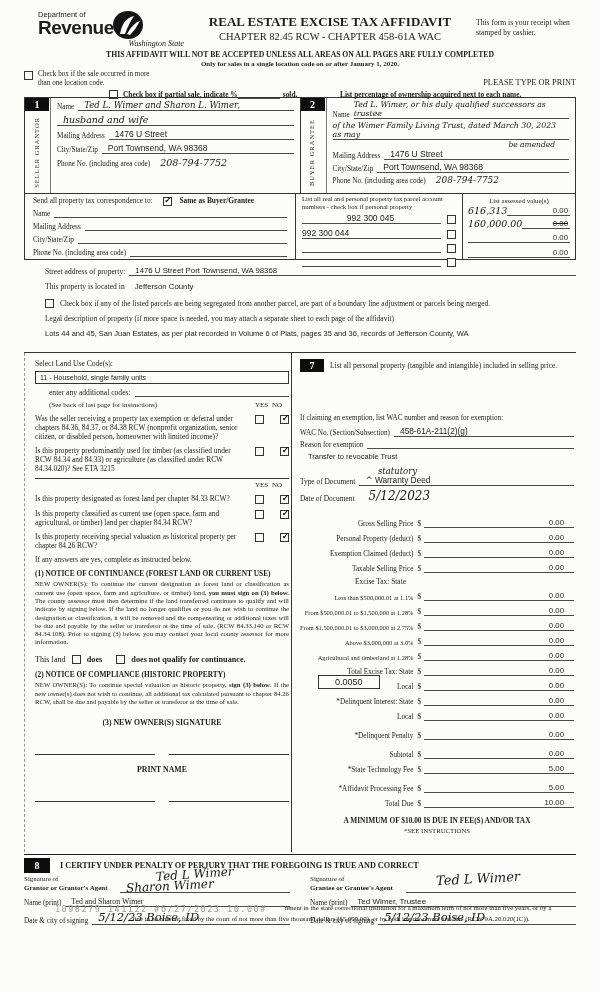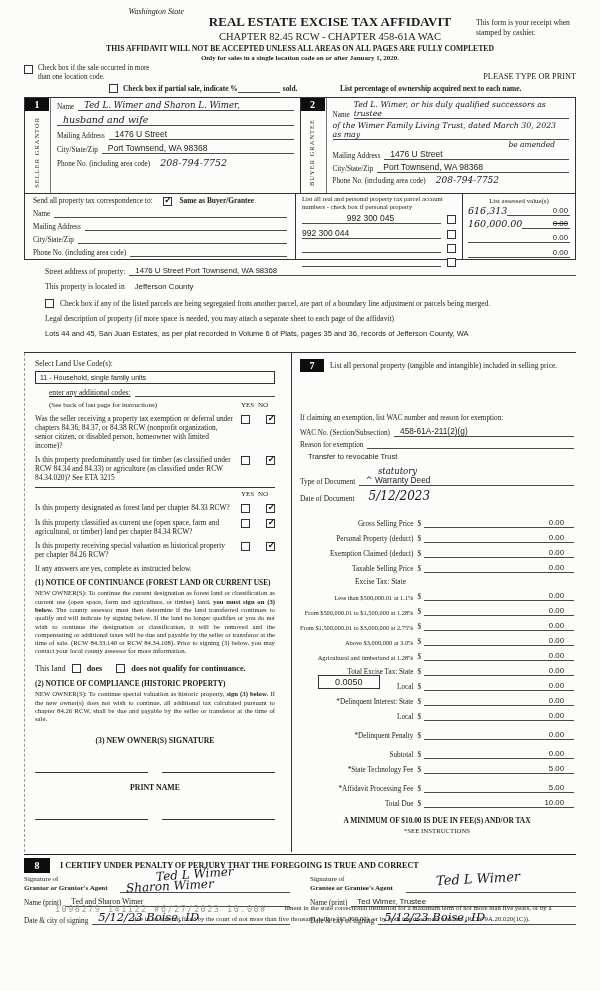--- a/index.html
+++ b/index.html
@@ -38,20 +38,31 @@
   .para { font-size:6.7px; line-height:1.24; text-align:justify; margin-top:2px; }
   .sigline { border-bottom:1px solid #333; }
   .ctr { text-align:center; }
 </style>
 </head>
 <body>
 
 <div class="abs" style="left:24px; top:10px; width:552px;">
   <div style="display:flex;">
     <div style="width:160px;">
+      <div style="display:flex; align-items:flex-start;">
+        <div style="text-align:left; padding-left:14px;">
+          <div class="sans" style="font-size:7.5px;">Department of</div>
+          <div class="sans b" style="font-size:19px; letter-spacing:-0.5px; margin-top:-2px;">Revenue</div>
+        </div>
+        <svg width="36" height="32" viewBox="0 0 36 32" style="margin-left:-4px;">
+          <ellipse cx="18" cy="15" rx="15" ry="14" fill="#151515"></ellipse>
+          <path d="M10 24 Q13 8 24 6 Q19 13 15 24 Z" fill="#ffffff"></path>
+          <path d="M17 24 Q23 13 30 11 Q26 19 20 25 Z" fill="#ffffff"></path>
+        </svg>
+      </div>
       <div style="font-style:italic; font-size:8px; padding-left:34px; margin-top:-3px;text-align:right;">Washington State</div>
     </div>
     <div style="flex:1; text-align:center; padding-top:4px;">
       <div class="b" style="font-size:13px;">REAL ESTATE EXCISE TAX AFFIDAVIT</div>
       <div style="font-size:10.5px; margin-top:1px;">CHAPTER 82.45 RCW - CHAPTER 458-61A WAC</div>
     </div>
     <div style="width:100px; font-size:7.6px; padding-top:8px; line-height:1.3;">This form is your receipt when stamped by cashier.</div>
   </div>
   <div class="b ctr" style="font-size:7.7px; margin-top:2px;">THIS AFFIDAVIT WILL NOT BE ACCEPTED UNLESS ALL AREAS ON ALL PAGES ARE FULLY COMPLETED</div>
   <div class="b ctr" style="font-size:7px; margin-top:1px;">Only for sales in a single location code on or after January 1, 2020.</div>
@@ -232,24 +243,24 @@
         <span></span>
       </span>
     <span style="font-size:7.5px; padding-left:6px;">Check box if any of the listed parcels are being segregated from another parcel, are part of a boundary line adjustment or parcels being merged.</span>
   </div>
   <div style="font-size:7.5px; margin-top:6px;">Legal description of property (if more space is needed, you may attach a separate sheet to each page of the affidavit)</div>
   <div class="sans" style="font-size:7.5px; margin-top:6px;">Lots 44 and 45, San Juan Estates, as per plat recorded in Volume 6 of Plats, pages 35 and 36, records of Jefferson County, WA</div>
 </div>
 
 <div class="abs" style="left:24px; top:352px; width:552px; height:500px; border-top:1px solid #333; display:flex;">
 
-  <div style="width:278px; border-right:1px solid #333; border-left:1px dashed #999; padding:6px 16px 0 10px;">
+  <div style="width:278px; border-right:1px solid #333; border-left:1px dashed #999; padding:6px 2px 0 10px;">
     <div style="font-size:7.6px;">Select Land Use Code(s):</div>
     <div class="sans" style="border:1px solid #333; font-size:7px; padding:2px 4px; margin-top:3px;">11 - Household, single family units</div>
-    <div class="frow" style="margin-top:4px; padding-left:14px;text-decoration:underline;">
+    <div class="frow" style="margin-top:4px; padding-left:14px;">
       <span class="flbl" style="font-size:7.6px;">enter any additional codes:</span>
       <span class="fval"></span>
     </div>
     <div style="display:flex; justify-content:space-between; margin-top:4px; padding-left:14px;">
       <span style="font-size:7px;">(See back of last page for instructions)</span>
       <span class="yesno">
           <span>YES</span>
           <span>NO</span>
         </span>
     </div>

